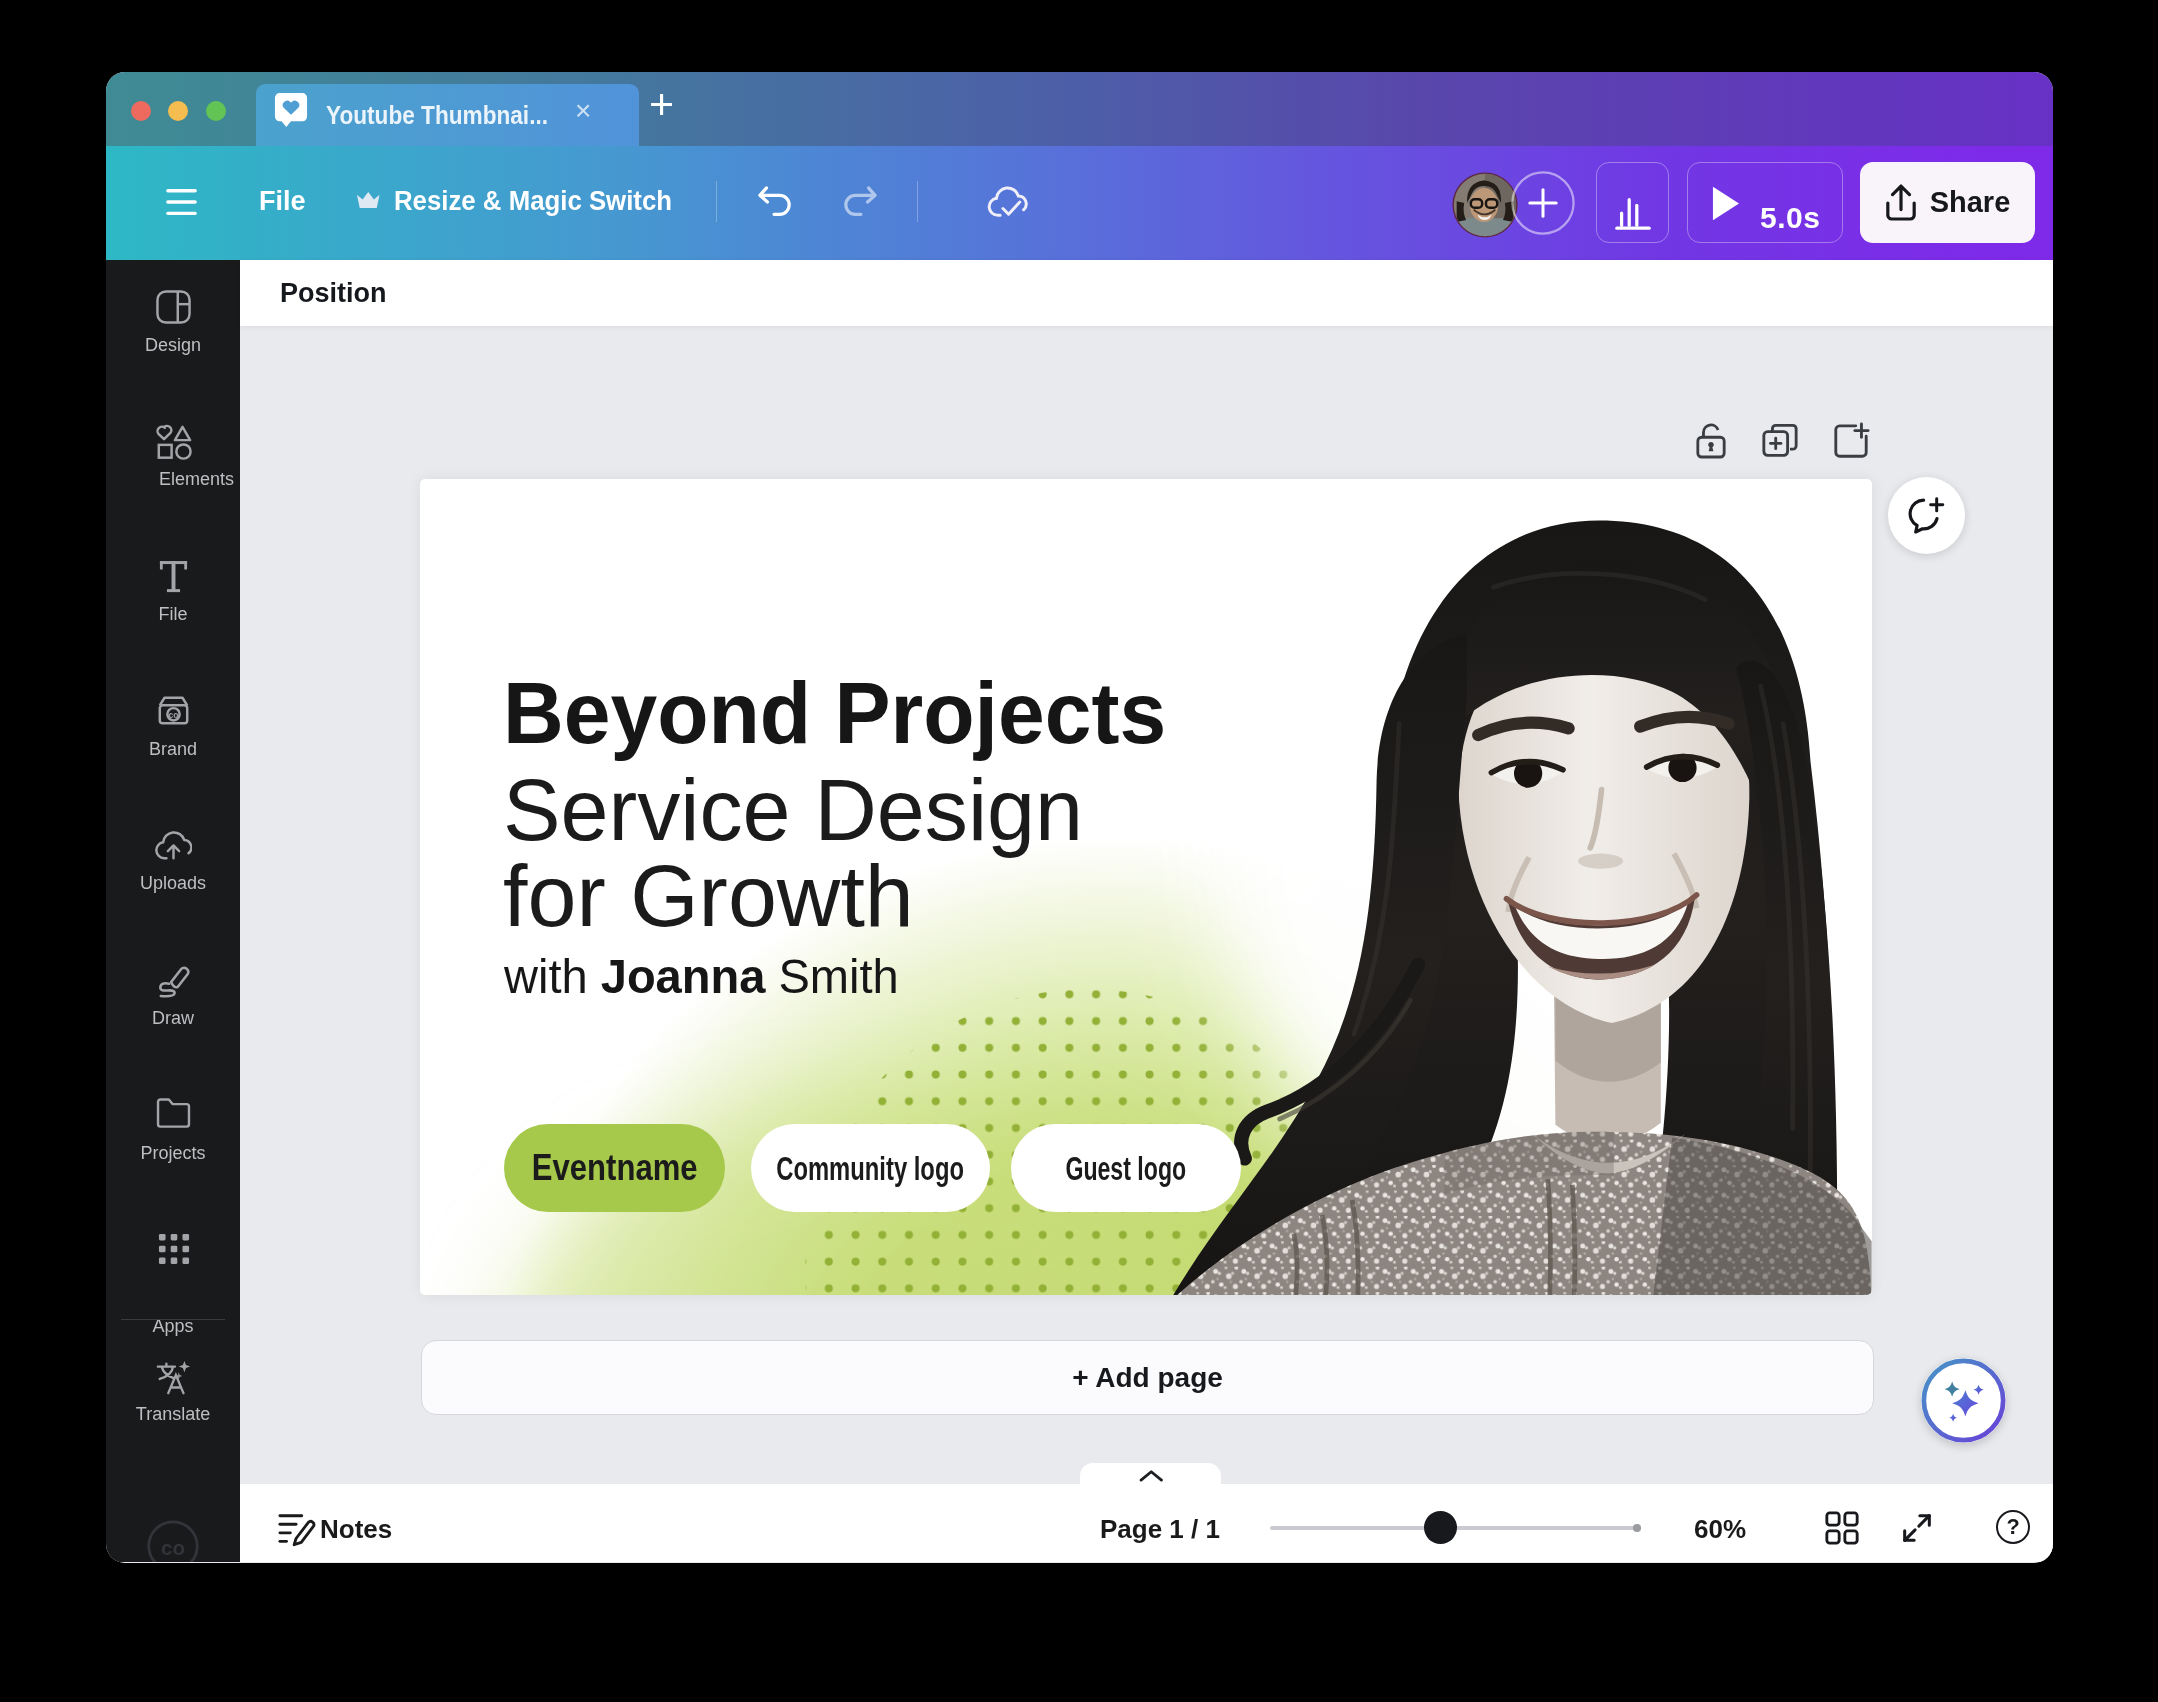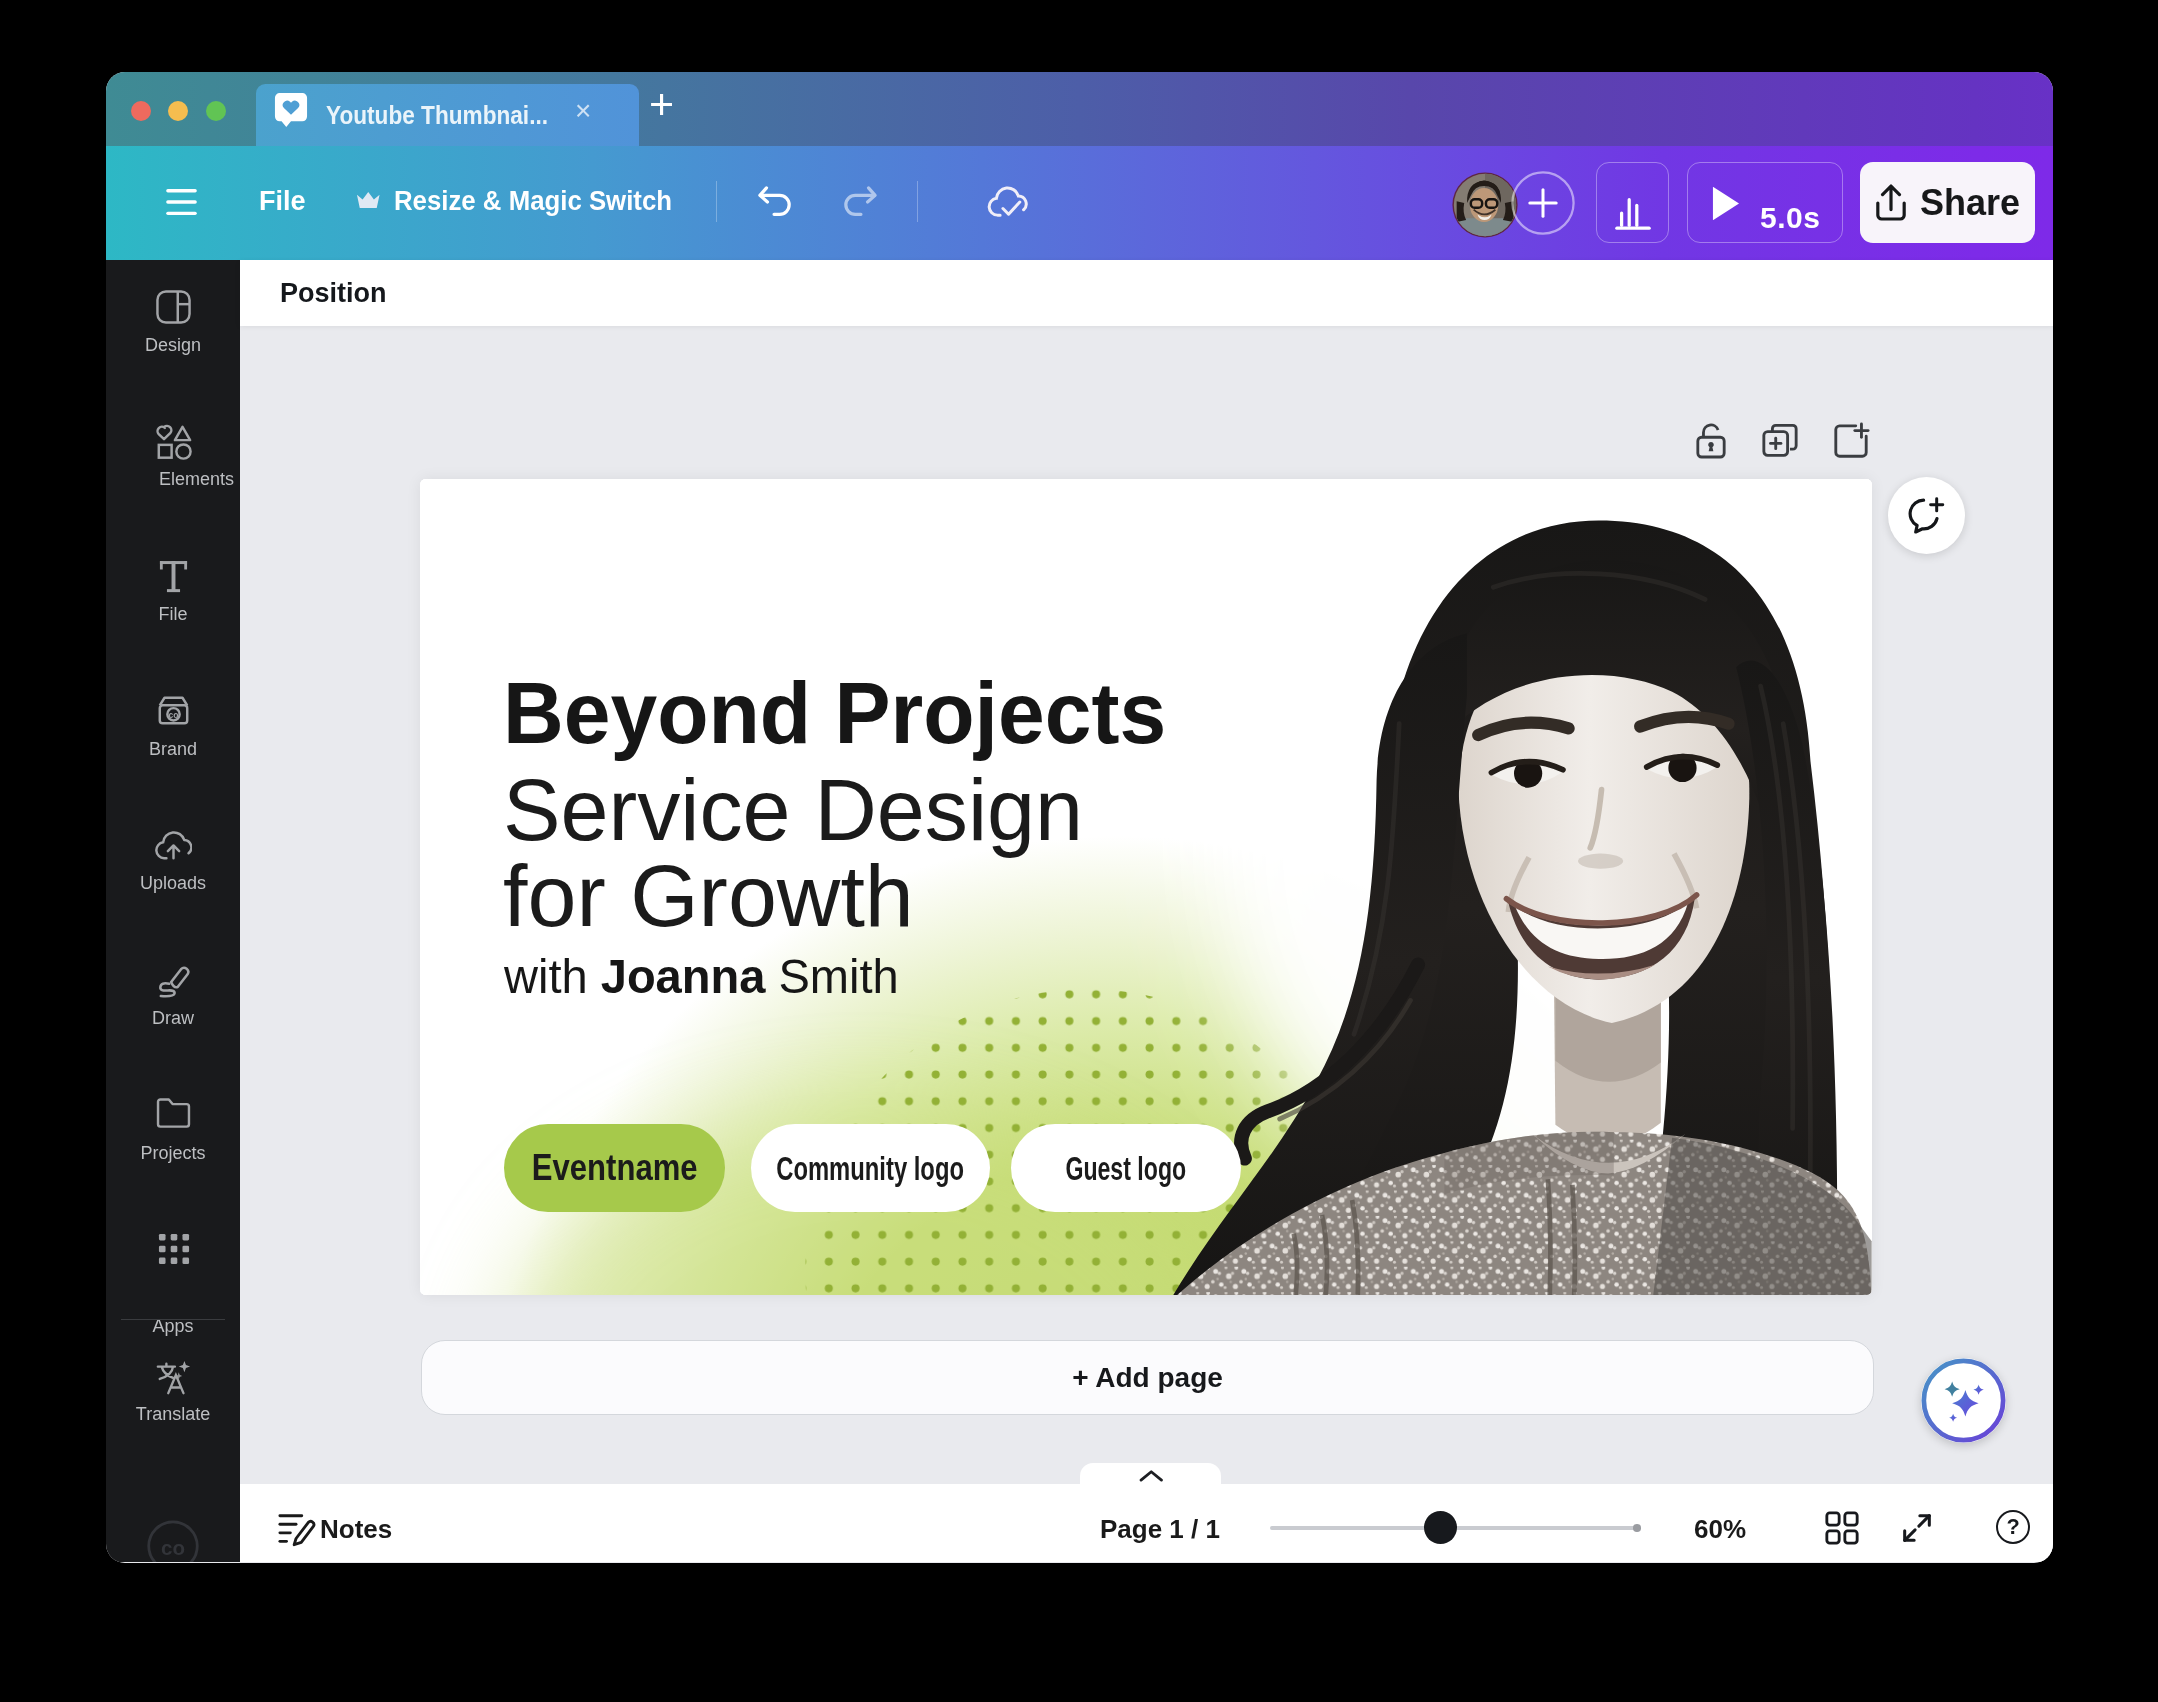--- a/index.html
+++ b/index.html
@@ -19,42 +19,42 @@
 
 
 .toolbar { position:absolute; left:0; top:74px; width:1947px; height:114px;
   background:linear-gradient(90deg,#2db8c5 0%,#459ad0 25%,#5478d8 45%,#6457de 62%,#7137e4 80%,#7d2be8 96%,#7e2ae8 100%); }
 .tb-file { position:absolute; left:153px; top:40px; font-size:27px; font-weight:bold; color:#fff; }
 .tb-resize { position:absolute; left:288px; top:40px; font-size:27px; font-weight:bold; color:#fff; transform:scaleX(0.955); transform-origin:0 0; white-space:nowrap; }
 .tb-sep { position:absolute; top:35px; width:1.4px; height:41px; background:rgba(255,255,255,0.28); }
 .pill-btn { position:absolute; top:16px; height:81px; border-radius:13px; border:1.4px solid rgba(255,255,255,0.35); }
 .share-btn { position:absolute; left:1754px; top:16px; width:175px; height:81px; border-radius:13px; background:#f8f4fa;
   display:flex; align-items:center; justify-content:center; gap:13px; }
-.share-txt { font-size:36px; font-weight:bold; color:#17181a; }
+.share-txt { font-size:29px; font-weight:bold; color:#17181a; }
 .t50 { position:absolute; left:1654px; top:41px; font-size:30px; font-weight:bold; color:#fff; letter-spacing:0.5px;margin-top:14px;}
 
 
 .sidebar { position:absolute; left:0; top:188px; width:134px; height:1302px; background:#191a1c; }
 .sb-label { position:absolute; left:0; width:134px; text-align:center; font-size:18px; color:#bdbfc2; }
 .sb-div { position:absolute; left:15px; top:1247px; width:104px; height:0.9px; background:#3a3c3f; }
 
 
 .posbar { position:absolute; left:134px; top:188px; width:1814px; height:66px; background:#fff; box-shadow:0 0.9px 5.6px rgba(0,0,0,0.08); }
 .postxt { position:absolute; left:40px; top:18px; font-size:27px; font-weight:bold; color:#15181c; }
 .canvas-wrap { position:absolute; left:314px; top:407px; width:1452px; height:816px; border-radius:5.6px; overflow:hidden;
   background:#fff; box-shadow:0 0 15px rgba(0,0,0,0.07); }
 
 .title1 { position:absolute; left:83px; top:183px; font-size:88px; font-weight:bold; color:#161616; transform:scaleX(0.955); transform-origin:0 0; white-space:nowrap; }
 .title2 { position:absolute; left:83px; top:280px; font-size:88px; font-weight:400; color:#1b1b1b; transform:scaleX(0.98); transform-origin:0 0; white-space:nowrap; }
 .title3 { position:absolute; left:83px; top:366px; font-size:88px; font-weight:400; color:#1b1b1b; white-space:nowrap; }
 .subtitle { position:absolute; left:84px; top:470px; font-size:48px; font-weight:400; color:#161616; transform:scaleX(0.98); transform-origin:0 0; white-space:nowrap; }
 .pill { position:absolute; top:645px; height:88px; border-radius:44px; display:flex; align-items:center; justify-content:center;
   font-size:36px; font-weight:bold; color:#1b1b1b; white-space:nowrap; }
 
-.addpage { position:absolute; left:315px; top:1268px; width:1453px; height:75px; border-radius:24px; background:#fbfbfd;
+.addpage { position:absolute; left:315px; top:1268px; width:1453px; height:75px; border-radius:15px; background:#fbfbfd;
   border:1.9px solid #d4d7dc; display:flex; align-items:center; justify-content:center; font-size:28px; font-weight:bold; color:#17191c; }
 
 
 .footer { position:absolute; left:134px; top:1412px; width:1814px; height:78px; background:#fff; }
 .arch { position:absolute; left:974px; top:1391px; width:141px; height:22.6px; background:#fff; border-radius:13px 13px 0 0; }
 .notes-txt { position:absolute; left:214px; top:1442px; font-size:26px; font-weight:bold; color:#1a1a1a; }
 .pagetxt { position:absolute; left:994px; top:1442px; font-size:26px; font-weight:bold; color:#1a1a1a; }
 .sixty { position:absolute; left:1588px; top:1442px; font-size:26px; font-weight:bold; color:#1a1a1a; }
 .slider-track { position:absolute; left:1164px; top:1454px; width:370px; height:3.8px; border-radius:1.9px; background:#c9cbd0; }
 .slider-knob { position:absolute; left:1318px; top:1439px; width:33px; height:33px; border-radius:50%; background:#17191d; }

